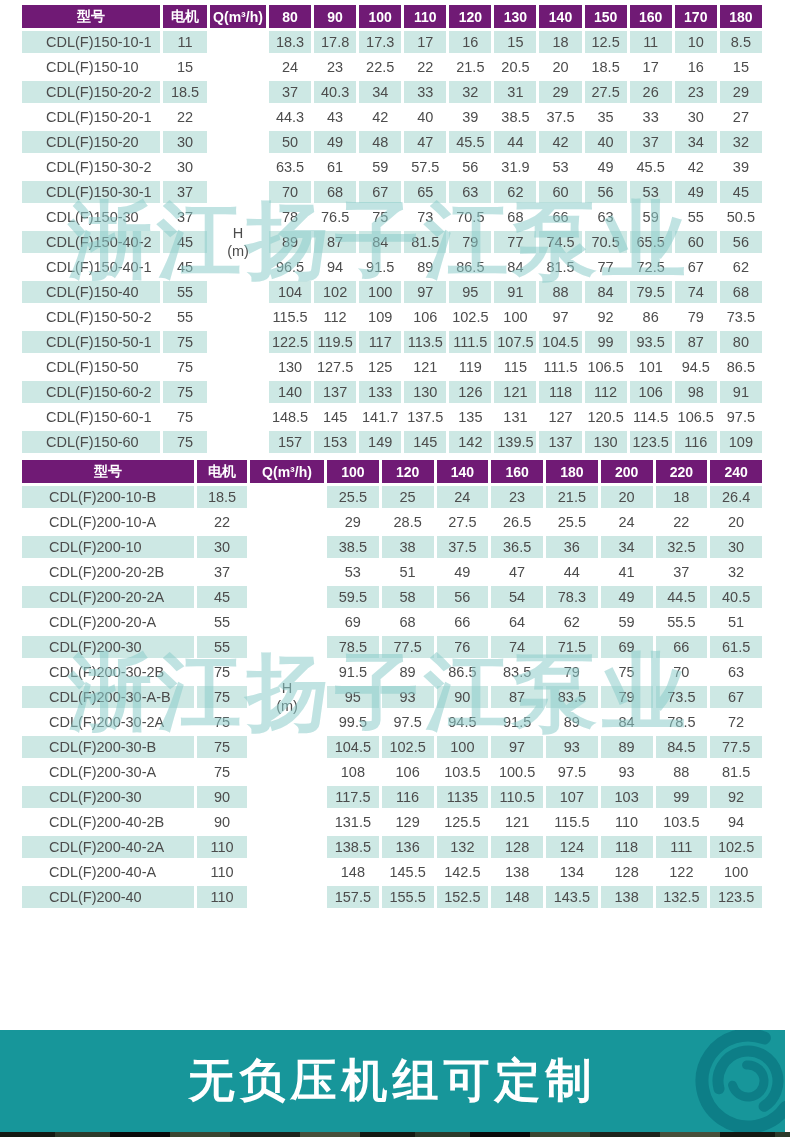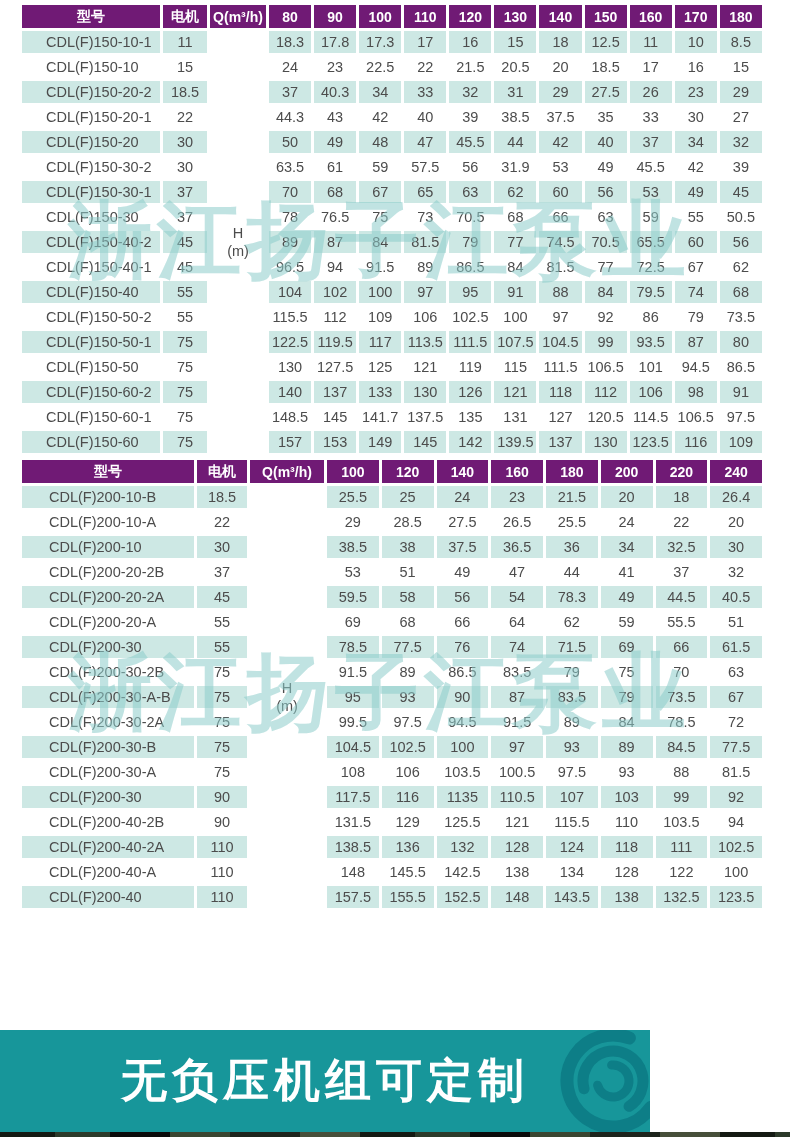--- a/index.html
+++ b/index.html
@@ -68,21 +68,21 @@
     white-space:nowrap;
     pointer-events:none;
     z-index:5;
   }
   .wm1{top:182px;}
   .wm2{top:634px;}
 
   .banner{
     position:absolute;
     left:0;top:1028px;
-    width:650px;height:102px;
+    width:785px;height:102px;
     background:#17969a;
     overflow:hidden;
     display:flex;
     align-items:center;
     justify-content:center;
   }
   .banner-text{
     color:#ffffff;
     font-size:46px;
     font-weight:700;

